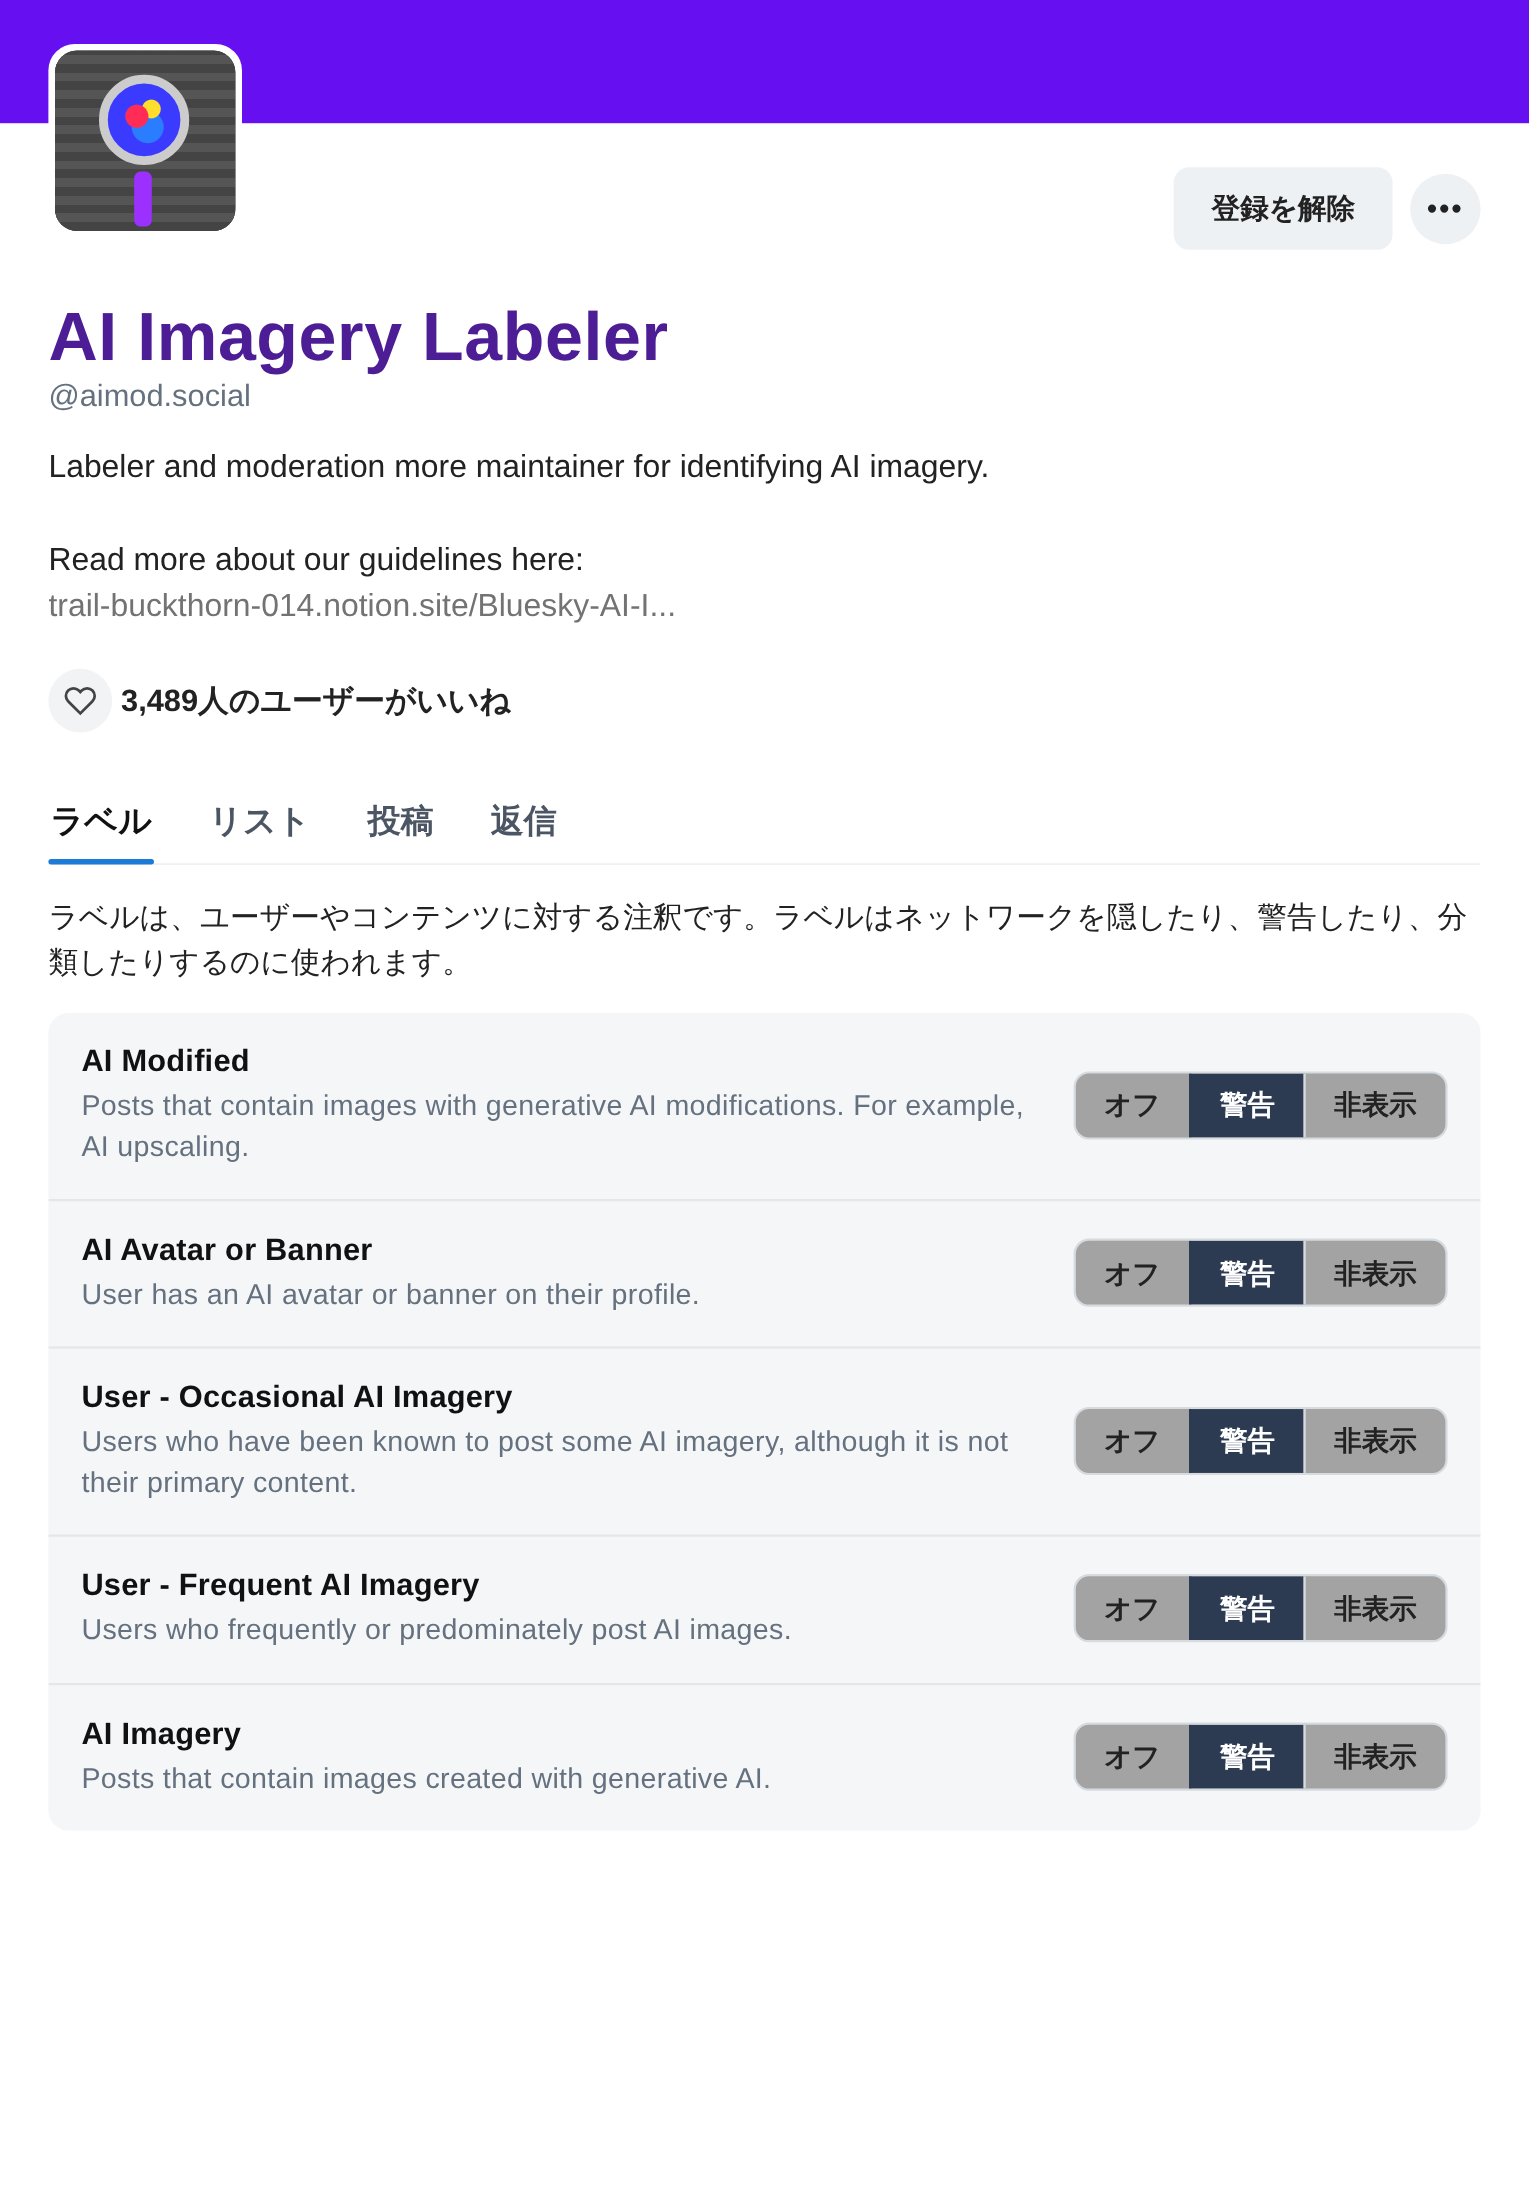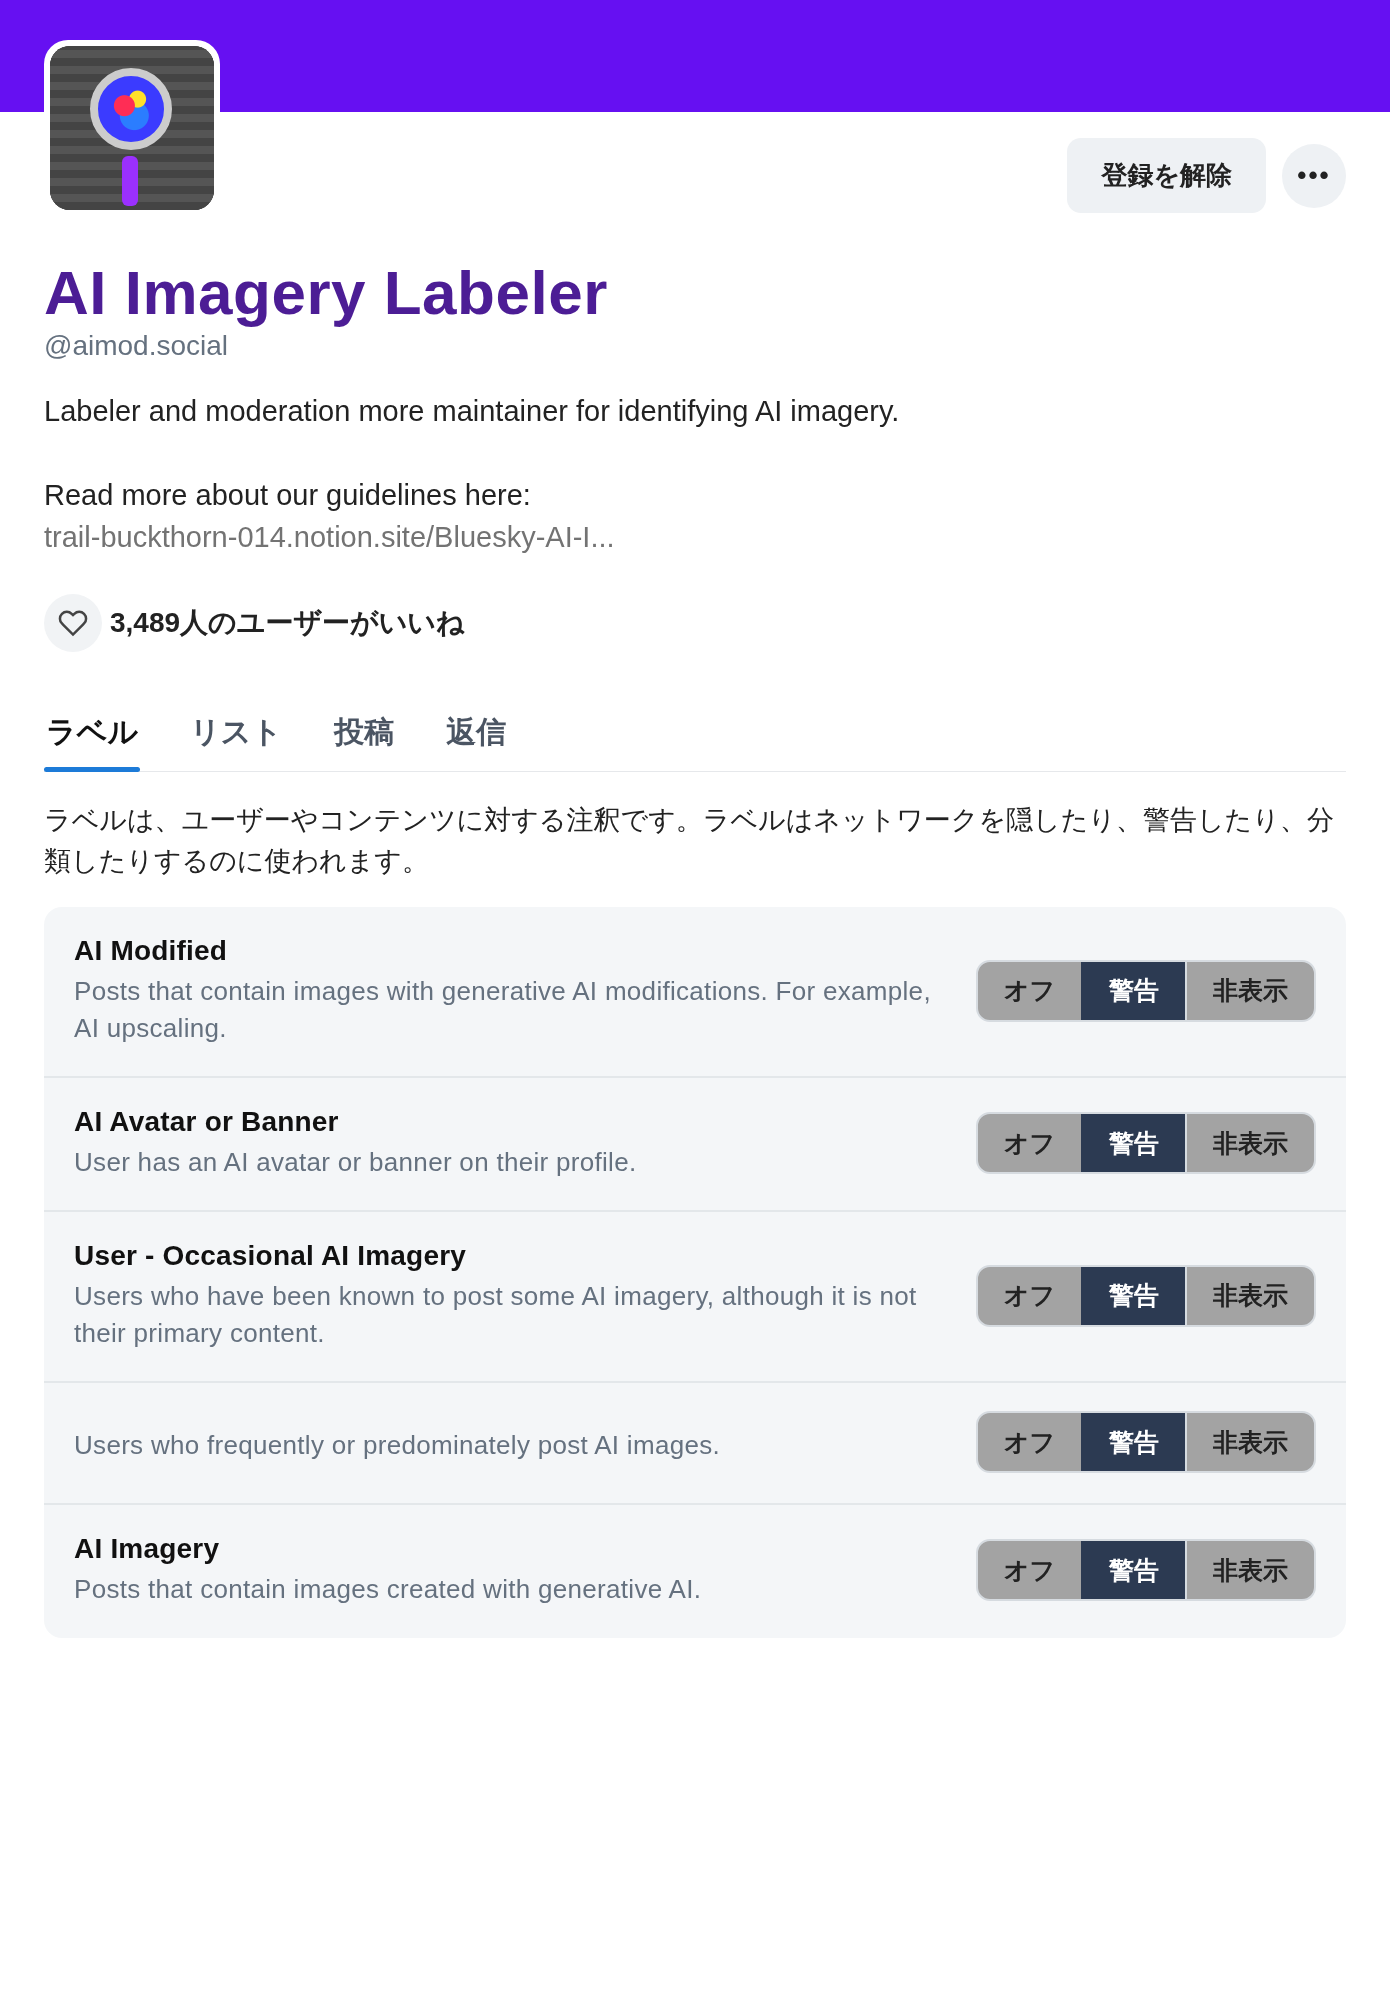--- a/index.html
+++ b/index.html
@@ -57,21 +57,21 @@
   .avatar-handle {
     position: absolute;
     bottom: 4px; left: 72px;
     width: 16px; height: 50px;
     background: #9b30ff;
     border-radius: 6px;
   }
   .header-row {
     display: flex;
     justify-content: flex-end;
-    padding-top: 26px;
+    padding-top: 40px;
     gap: 16px;
     align-items: center;
   }
   .btn-unsub {
     background: #eef1f4;
     border: none;
     border-radius: 14px;
     padding: 20px 34px;
     font-size: 26px;
     font-weight: 600;
@@ -299,20 +299,21 @@
           <div class="label-desc">Users who have been known to post some AI imagery, although it is not their primary content.</div>
         </div>
         <div class="segmented">
           <div class="seg">オフ</div>
           <div class="seg active">警告</div>
           <div class="seg">非表示</div>
         </div>
       </div>
       <div class="label-row">
         <div class="label-text">
+          <div class="label-title">User - Frequent AI Imagery</div>
           <div class="label-desc">Users who frequently or predominately post AI images.</div>
         </div>
         <div class="segmented">
           <div class="seg">オフ</div>
           <div class="seg active">警告</div>
           <div class="seg">非表示</div>
         </div>
       </div>
       <div class="label-row">
         <div class="label-text">

